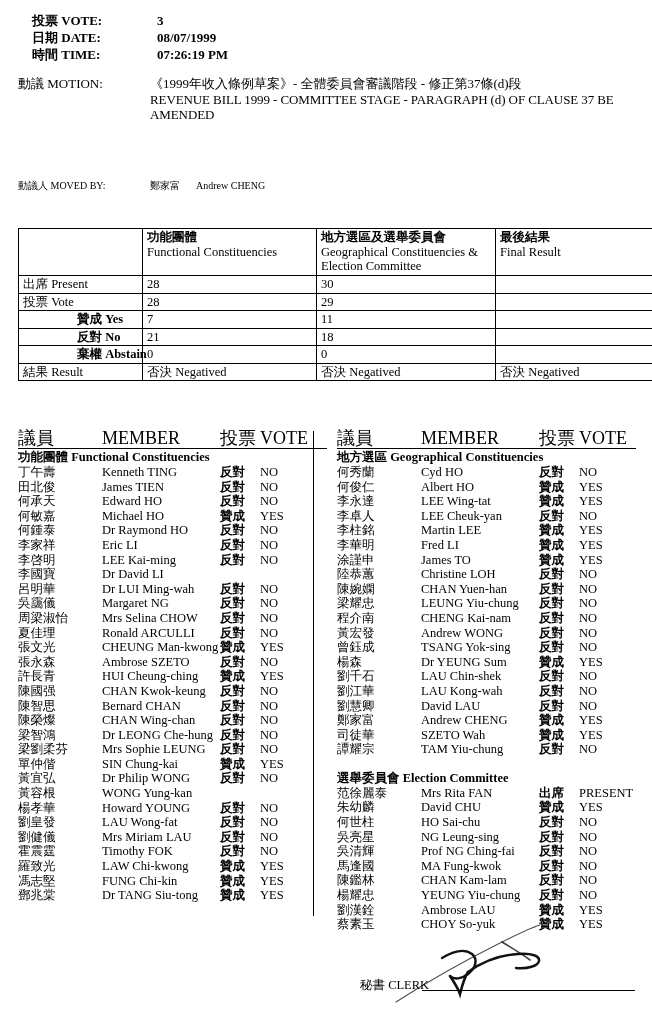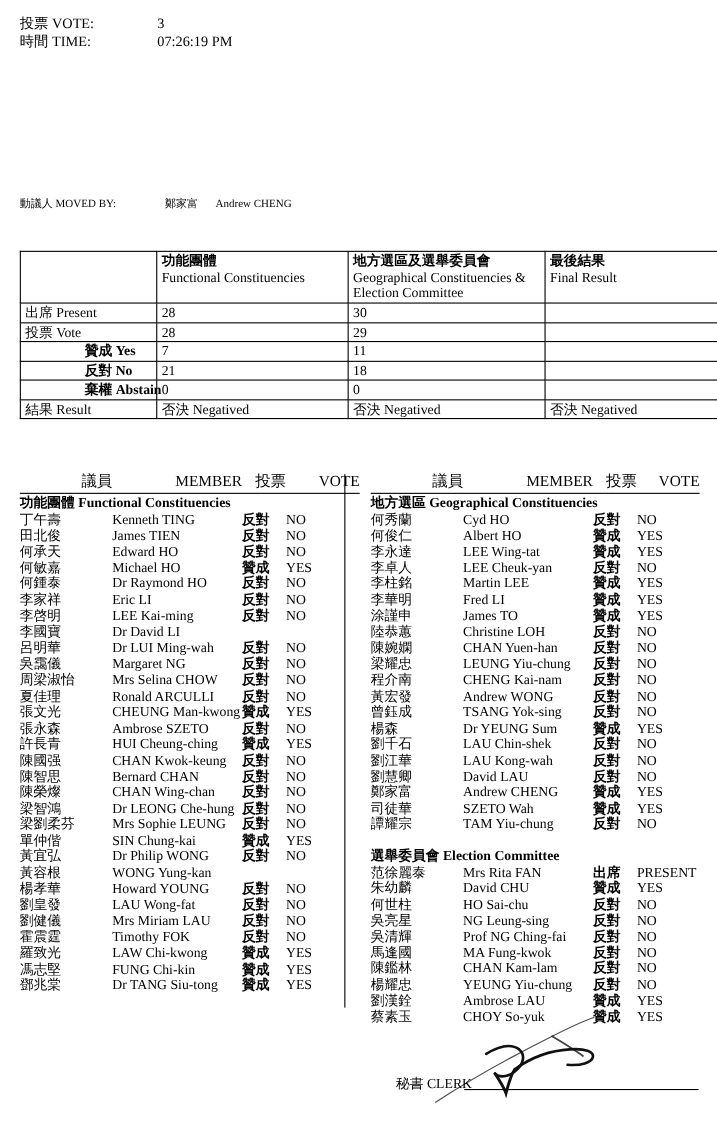--- a/index.html
+++ b/index.html
@@ -17,23 +17,24 @@
   }
   .page {
     position: relative;
     width: 652px;
     height: 1024px;
   }
 
   
   .meta {
     position: absolute;
-    left: 18px;
+    left: 32px;
     top: 12px;
     width: 620px;
+    font-weight: bold;
   }
   .meta-row {
     display: flex;
     line-height: 17px;
     font-size: 13px;
   }
   .meta-label {
     width: 125px;
     flex: 0 0 125px;
     white-space: nowrap;
@@ -133,25 +134,24 @@
   .divider {
     position: absolute;
     left: 313px;
     top: 431px;
     width: 1.4px;
     height: 485px;
     background: #000;
   }
   .vhead {
     display: flex;
-    font-size: 14px;
+    font-size: 18px;
     line-height: 15px;
     padding-bottom: 2px;
     border-bottom: 1.6px solid #000;
-    text-align: right;
   }
   .vrow {
     display: flex;
     font-size: 12.5px;
     line-height: 14.6px;
     white-space: nowrap;
   }
   .vrow .cn, .vhead .cn { width: 84px; flex: 0 0 84px; }
   .vrow .en, .vhead .en { width: 118px; flex: 0 0 118px; }
   .vrow .vcn, .vhead .vcn { width: 40px; flex: 0 0 40px; font-weight: bold; }
@@ -200,25 +200,37 @@
 <body>
 
 <div class="page">
 
   <div class="meta">
     <div class="meta-row">
       <div class="meta-label">投票 VOTE:</div>
       <div class="meta-value">3</div>
     </div>
     <div class="meta-row">
+      <div class="meta-label">日期 DATE:</div>
+      <div class="meta-value">08/07/1999</div>
+    </div>
+    <div class="meta-row">
       <div class="meta-label">時間 TIME:</div>
       <div class="meta-value">07:26:19 PM</div>
     </div>
   </div>
 
+  <div class="motion">
+    <div class="motion-label">動議 MOTION:</div>
+    <div class="motion-body">
+      <div>《1999年收入條例草案》- 全體委員會審議階段 - 修正第37條(d)段</div>
+      <div class="motion-en">REVENUE BILL 1999 - COMMITTEE STAGE - PARAGRAPH (d) OF CLAUSE 37 BE</div>
+      <div class="motion-en">AMENDED</div>
+    </div>
+  </div>
 
   <div class="movedby">
     <div class="movedby-label">動議人 MOVED BY:</div>
     <div class="movedby-cn">鄭家富</div>
     <div>Andrew CHENG</div>
   </div>
 
   <table class="summary">
     <thead>
       <tr>

